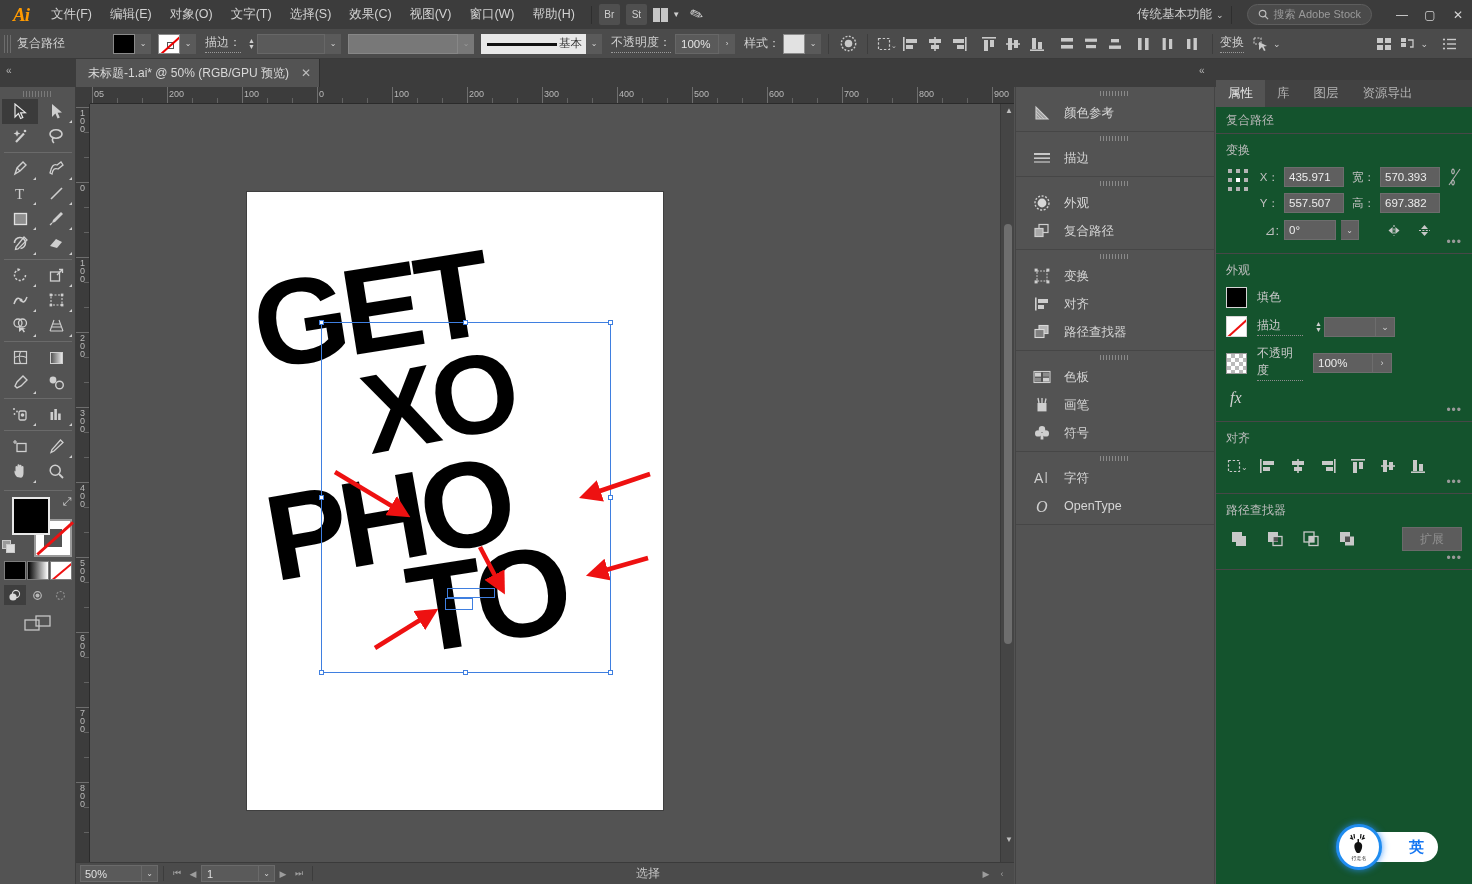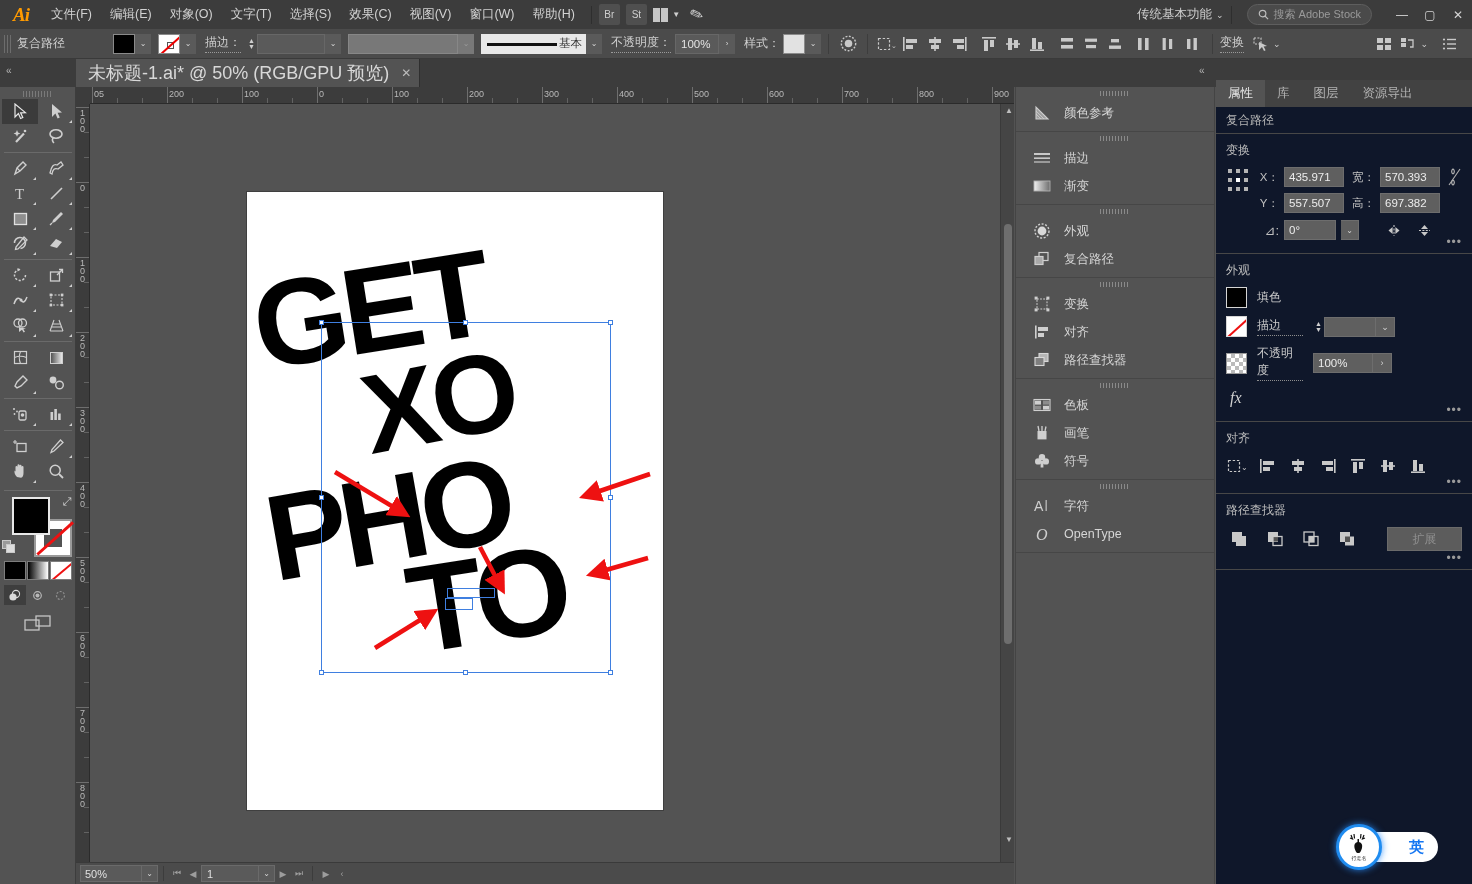--- a/index.html
+++ b/index.html
@@ -98,21 +98,21 @@
     position:absolute;left:0;top:59px;width:1472px;height:28px;background:#3c3c3c;
   }
   .collapse-arrows{
     position:absolute;left:6px;top:6px;color:#b5b5b5;font-size:10px;letter-spacing:-2px;
   }
   .doc-tab{
     position:absolute;left:76px;top:0;height:28px;background:#535353;
     display:flex;align-items:center;padding:0 8px 0 12px;gap:12px;
     border-right:1px solid #2f2f2f;
   }
-  .doc-tab .title{font-size:18px;color:#d8d8d8;white-space:nowrap;}
+  .doc-tab .title{font-size:12px;color:#d8d8d8;white-space:nowrap;}
   .doc-tab .x{font-size:12px;color:#bdbdbd;cursor:pointer;}
   .panel-collapse-r{position:absolute;left:1199px;top:6px;color:#b5b5b5;font-size:10px;letter-spacing:-2px;}
 
   
   .toolbar{
     position:absolute;left:0;top:87px;width:76px;height:797px;background:#535353;
     border-right:1px solid #3d3d3d;
   }
   .tb-grip{width:30px;height:6px;margin:4px auto 2px;
     background:repeating-linear-gradient(90deg,#7a7a7a 0 1px,transparent 1px 3px);}
@@ -203,21 +203,21 @@
   .dock{position:absolute;left:1015px;top:87px;width:200px;height:797px;background:#535353;
     border-left:1px solid #444;border-right:1px solid #444;}
   .dock-grip{width:30px;height:5px;margin:4px auto 3px;
     background:repeating-linear-gradient(90deg,#8a8a8a 0 1px,transparent 1px 3px);}
   .dock-group{border-bottom:1px solid #464646;padding-bottom:4px;}
   .dock-item{height:28px;display:flex;align-items:center;gap:12px;padding-left:16px;cursor:default;}
   .dock-item .ic{width:20px;height:20px;display:flex;align-items:center;justify-content:center;color:#cdcdcd;}
   .dock-item .tx{font-size:12.5px;color:#d6d6d6;}
 
   
-  .props{position:absolute;left:1216px;top:80px;width:256px;height:804px;background:#0f172a;}
+  .props{position:absolute;left:1216px;top:80px;width:256px;height:804px;background:#14532d;}
   .ptabs{display:flex;height:27px;background:#424242;}
   .ptab{padding:0 12px;height:27px;line-height:27px;font-size:12.5px;color:#b4b4b4;}
   .ptab.active{background:#535353;color:#e6e6e6;}
   .psub{height:27px;line-height:27px;font-size:12px;color:#b6b6b6;padding-left:10px;
     border-bottom:1px solid #474747;}
   .psec{padding:8px 10px 6px;border-bottom:1px solid #474747;position:relative;}
   .psec-title{font-size:12px;color:#bdbdbd;margin-bottom:8px;}
   .ref-grid{width:26px;height:26px;display:grid;grid-template-columns:repeat(3,1fr);
     grid-template-rows:repeat(3,1fr);gap:1px;}
   .ref-grid i{background:#b4b4b4;width:4px;height:4px;justify-self:center;align-self:center;}
@@ -244,21 +244,21 @@
   .ap-lbl.plain{border-bottom:none;}
   .op-in{width:60px;height:20px;background:#5f5f5f;border:1px solid #6d6d6d;color:#ececec;
     font-size:11.5px;display:flex;align-items:center;padding-left:4px;}
   .op-arr{width:19px;height:20px;background:#5f5f5f;border:1px solid #6d6d6d;border-left:none;
     display:flex;align-items:center;justify-content:center;font-size:9px;color:#d5d5d5;}
   .dots{position:absolute;right:10px;bottom:4px;color:#9a9a9a;font-size:12px;letter-spacing:1px;}
   .align-row{display:flex;align-items:center;gap:6px;}
   .align-btn{width:24px;height:22px;display:flex;align-items:center;justify-content:center;color:#c8c8c8;}
   .pf-row{display:flex;align-items:center;gap:12px;padding-left:2px;}
   .pf-btn{width:24px;height:24px;display:flex;align-items:center;justify-content:center;color:#c8c8c8;}
-  .expand-btn{margin-left:auto;width:75px;height:24px;background:#5c5c5c;border:1px solid #6a6a6a;
+  .expand-btn{margin-left:auto;width:60px;height:24px;background:#5c5c5c;border:1px solid #6a6a6a;
     color:#8f8f8f;font-size:12px;display:flex;align-items:center;justify-content:center;font-family:Liberation Serif, serif;}
   .qa-row{display:flex;gap:10px;}
   .qa-btn{flex:1;height:22px;background:#555;border:1px solid #7a7a7a;color:#dcdcdc;font-size:12px;
     display:flex;align-items:center;justify-content:center;}
 
   
   .ime{position:absolute;left:1336px;top:824px;width:104px;height:46px;}
   .ime-pill{position:absolute;left:26px;top:8px;width:76px;height:30px;background:#fff;border-radius:15px;
     display:flex;align-items:center;justify-content:flex-end;padding-right:14px;
     color:#1476f2;font-size:15px;font-weight:bold;}
@@ -917,20 +917,21 @@
       <span class="zoom-car">⌄</span>
     </div>
     <div class="st-sep"></div>
     <span class="nav-b">⏮</span>
     <span class="nav-b">◀</span>
     <span class="page-field">1</span>
     <span class="zoom-car">⌄</span>
     <span class="nav-b">▶</span>
     <span class="nav-b">⏭</span>
     <div class="st-sep"></div>
+    <span class="status-text">选择</span>
     <span class="nav-b">▶</span>
     <span class="nav-b" style="margin-right:4px">‹</span>
   </div>
 
   <div class="dock">
 
     <div class="dock-group">
       <div class="dock-grip"></div>
       <div class="dock-item">
         <span class="ic">
@@ -948,34 +949,20 @@
       <div class="dock-grip"></div>
       <div class="dock-item">
         <span class="ic">
           <svg width="18" height="14" viewBox="0 0 18 14">
               <rect x="1" y="2" width="16" height="2" fill="#c8c8c8"></rect>
               <rect x="1" y="6.4" width="16" height="1.6" fill="#c8c8c8"></rect>
               <rect x="1" y="10.4" width="16" height="1.2" fill="#c8c8c8"></rect>
             </svg>
         </span>
         <span class="tx">描边</span>
-      </div>
-      <div class="dock-item">
-        <span class="ic">
-          <svg width="18" height="14" viewBox="0 0 18 14">
-              <defs>
-                <linearGradient id="dgr" x1="0" x2="1">
-                  <stop offset="0" stop-color="#f0f0f0"></stop>
-                  <stop offset="1" stop-color="#6d6d6d"></stop>
-                </linearGradient>
-              </defs>
-              <rect x="1" y="2" width="16" height="10" fill="url(#dgr)" stroke="#b0b0b0" stroke-width="0.9"></rect>
-            </svg>
-        </span>
-        <span class="tx">渐变</span>
       </div>
     </div>
 
     <div class="dock-group">
       <div class="dock-grip"></div>
       <div class="dock-item">
         <span class="ic">
           <svg width="18" height="18" viewBox="0 0 18 18">
               <circle cx="9" cy="9" r="7" fill="none" stroke="#cfcfcf" stroke-width="1.4" stroke-dasharray="2 1.6"></circle>
               <circle cx="9" cy="9" r="4.4" fill="#d8d8d8"></circle>

